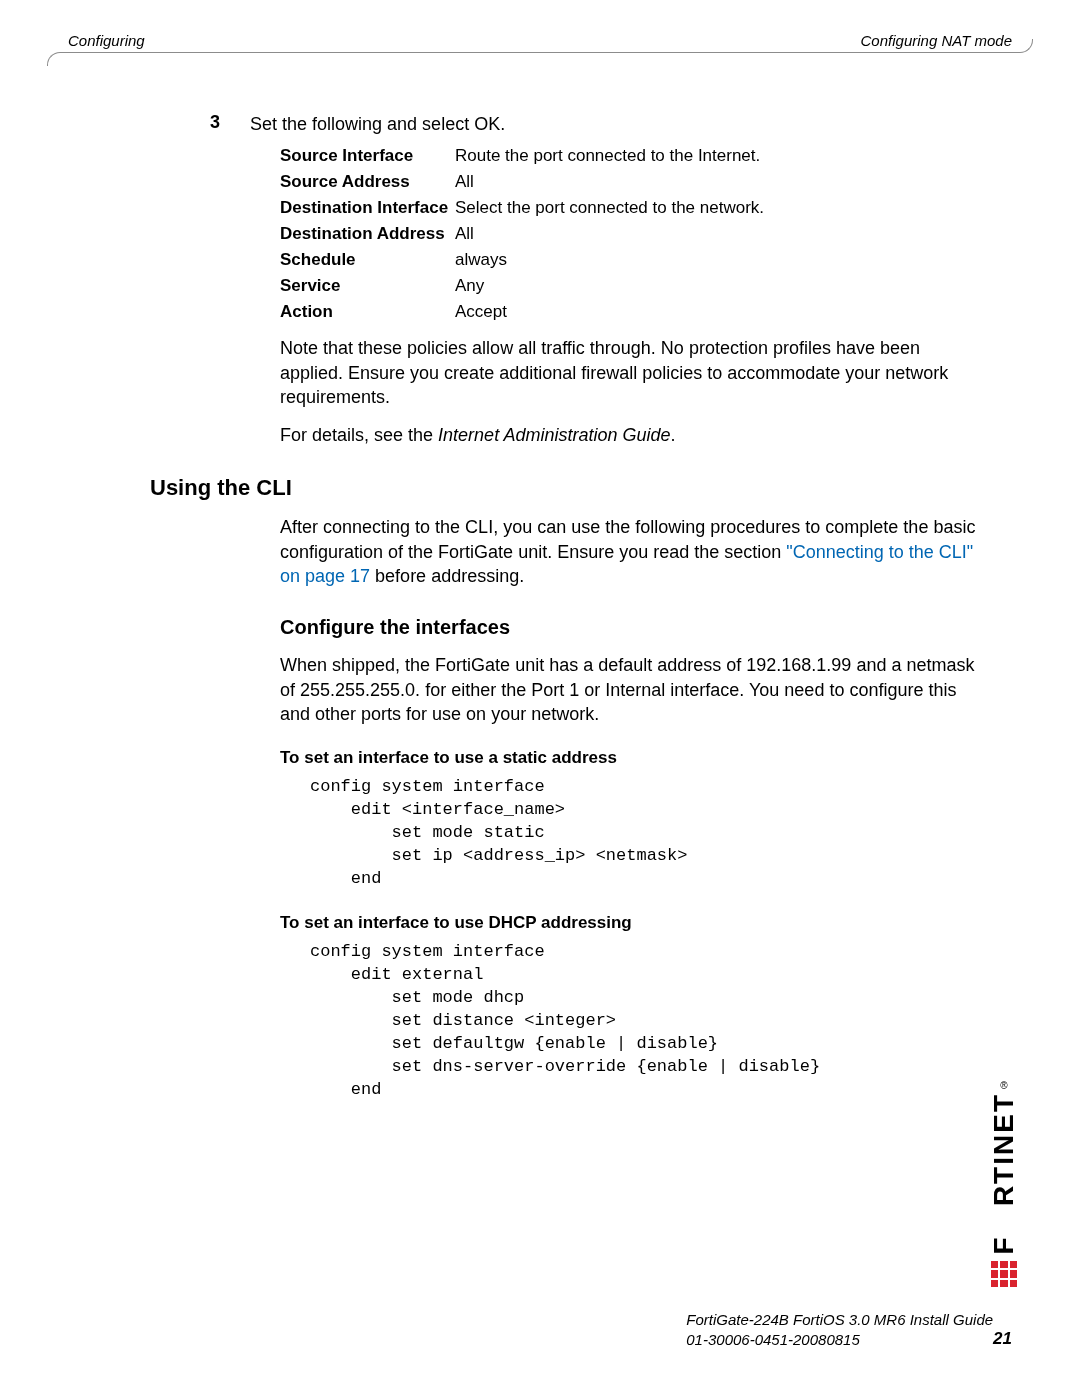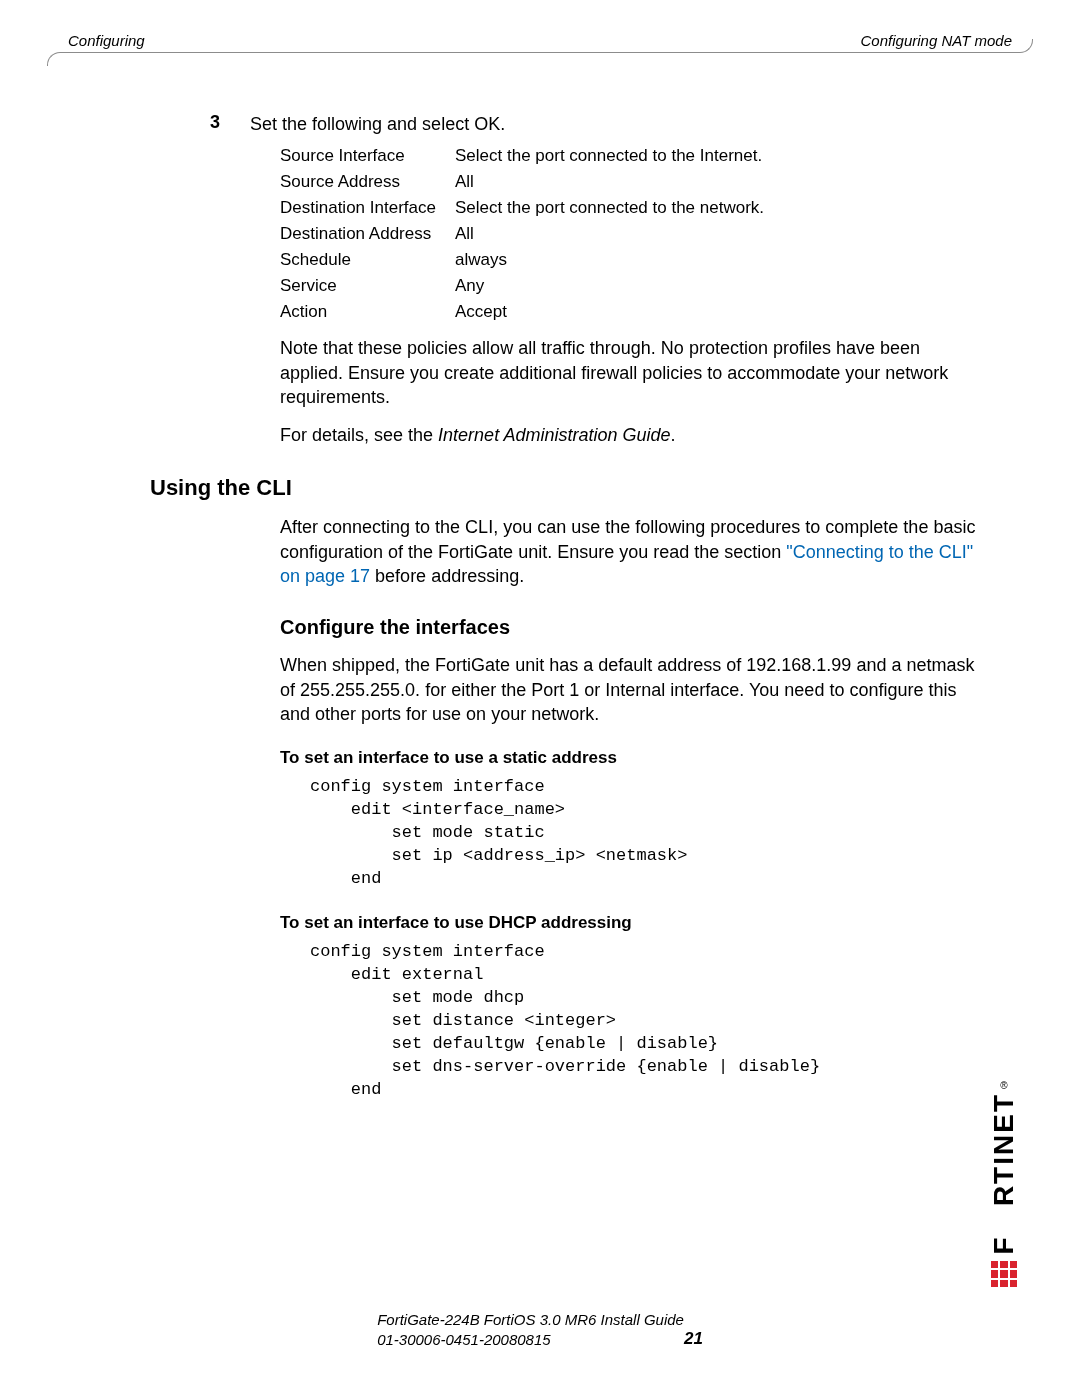--- a/index.html
+++ b/index.html
@@ -82,21 +82,21 @@
   .policy-table {
     margin-left: 130px;
     margin-top: 10px;
     font-size: 17px;
   }
   .policy-row {
     display: flex;
     margin-bottom: 6px;
   }
   .policy-label {
-    font-weight: normal;
+    font-weight: bold;
     width: 175px;
     flex-shrink: 0;
   }
   .policy-value {
     flex: 1;
   }
   .para {
     margin-left: 130px;
     font-size: 18px;
     line-height: 1.35;
@@ -134,21 +134,21 @@
     line-height: 1.35;
     white-space: pre;
     margin-top: 6px;
   }
   .footer {
     position: absolute;
     bottom: 48px;
     left: 68px;
     right: 68px;
     display: flex;
-    justify-content: center;
+    justify-content: flex-end;
     align-items: flex-end;
   }
   .footer-left {
     font-style: italic;
     font-size: 15px;
     line-height: 1.3;
   }
   .footer-right {
     font-style: italic;
     font-weight: bold;
@@ -207,21 +207,21 @@
   <div class="content">
 
     <div class="step-row">
       <div class="step-num">3</div>
       <div class="step-text">Set the following and select OK.</div>
     </div>
 
     <div class="policy-table">
       <div class="policy-row">
         <div class="policy-label">Source Interface</div>
-        <div class="policy-value">Select the port connected to the Internet.</div>
+        <div class="policy-value">Route the port connected to the Internet.</div>
       </div>
       <div class="policy-row">
         <div class="policy-label">Source Address</div>
         <div class="policy-value">All</div>
       </div>
       <div class="policy-row">
         <div class="policy-label">Destination Interface</div>
         <div class="policy-value">Select the port connected to the network.</div>
       </div>
       <div class="policy-row">

